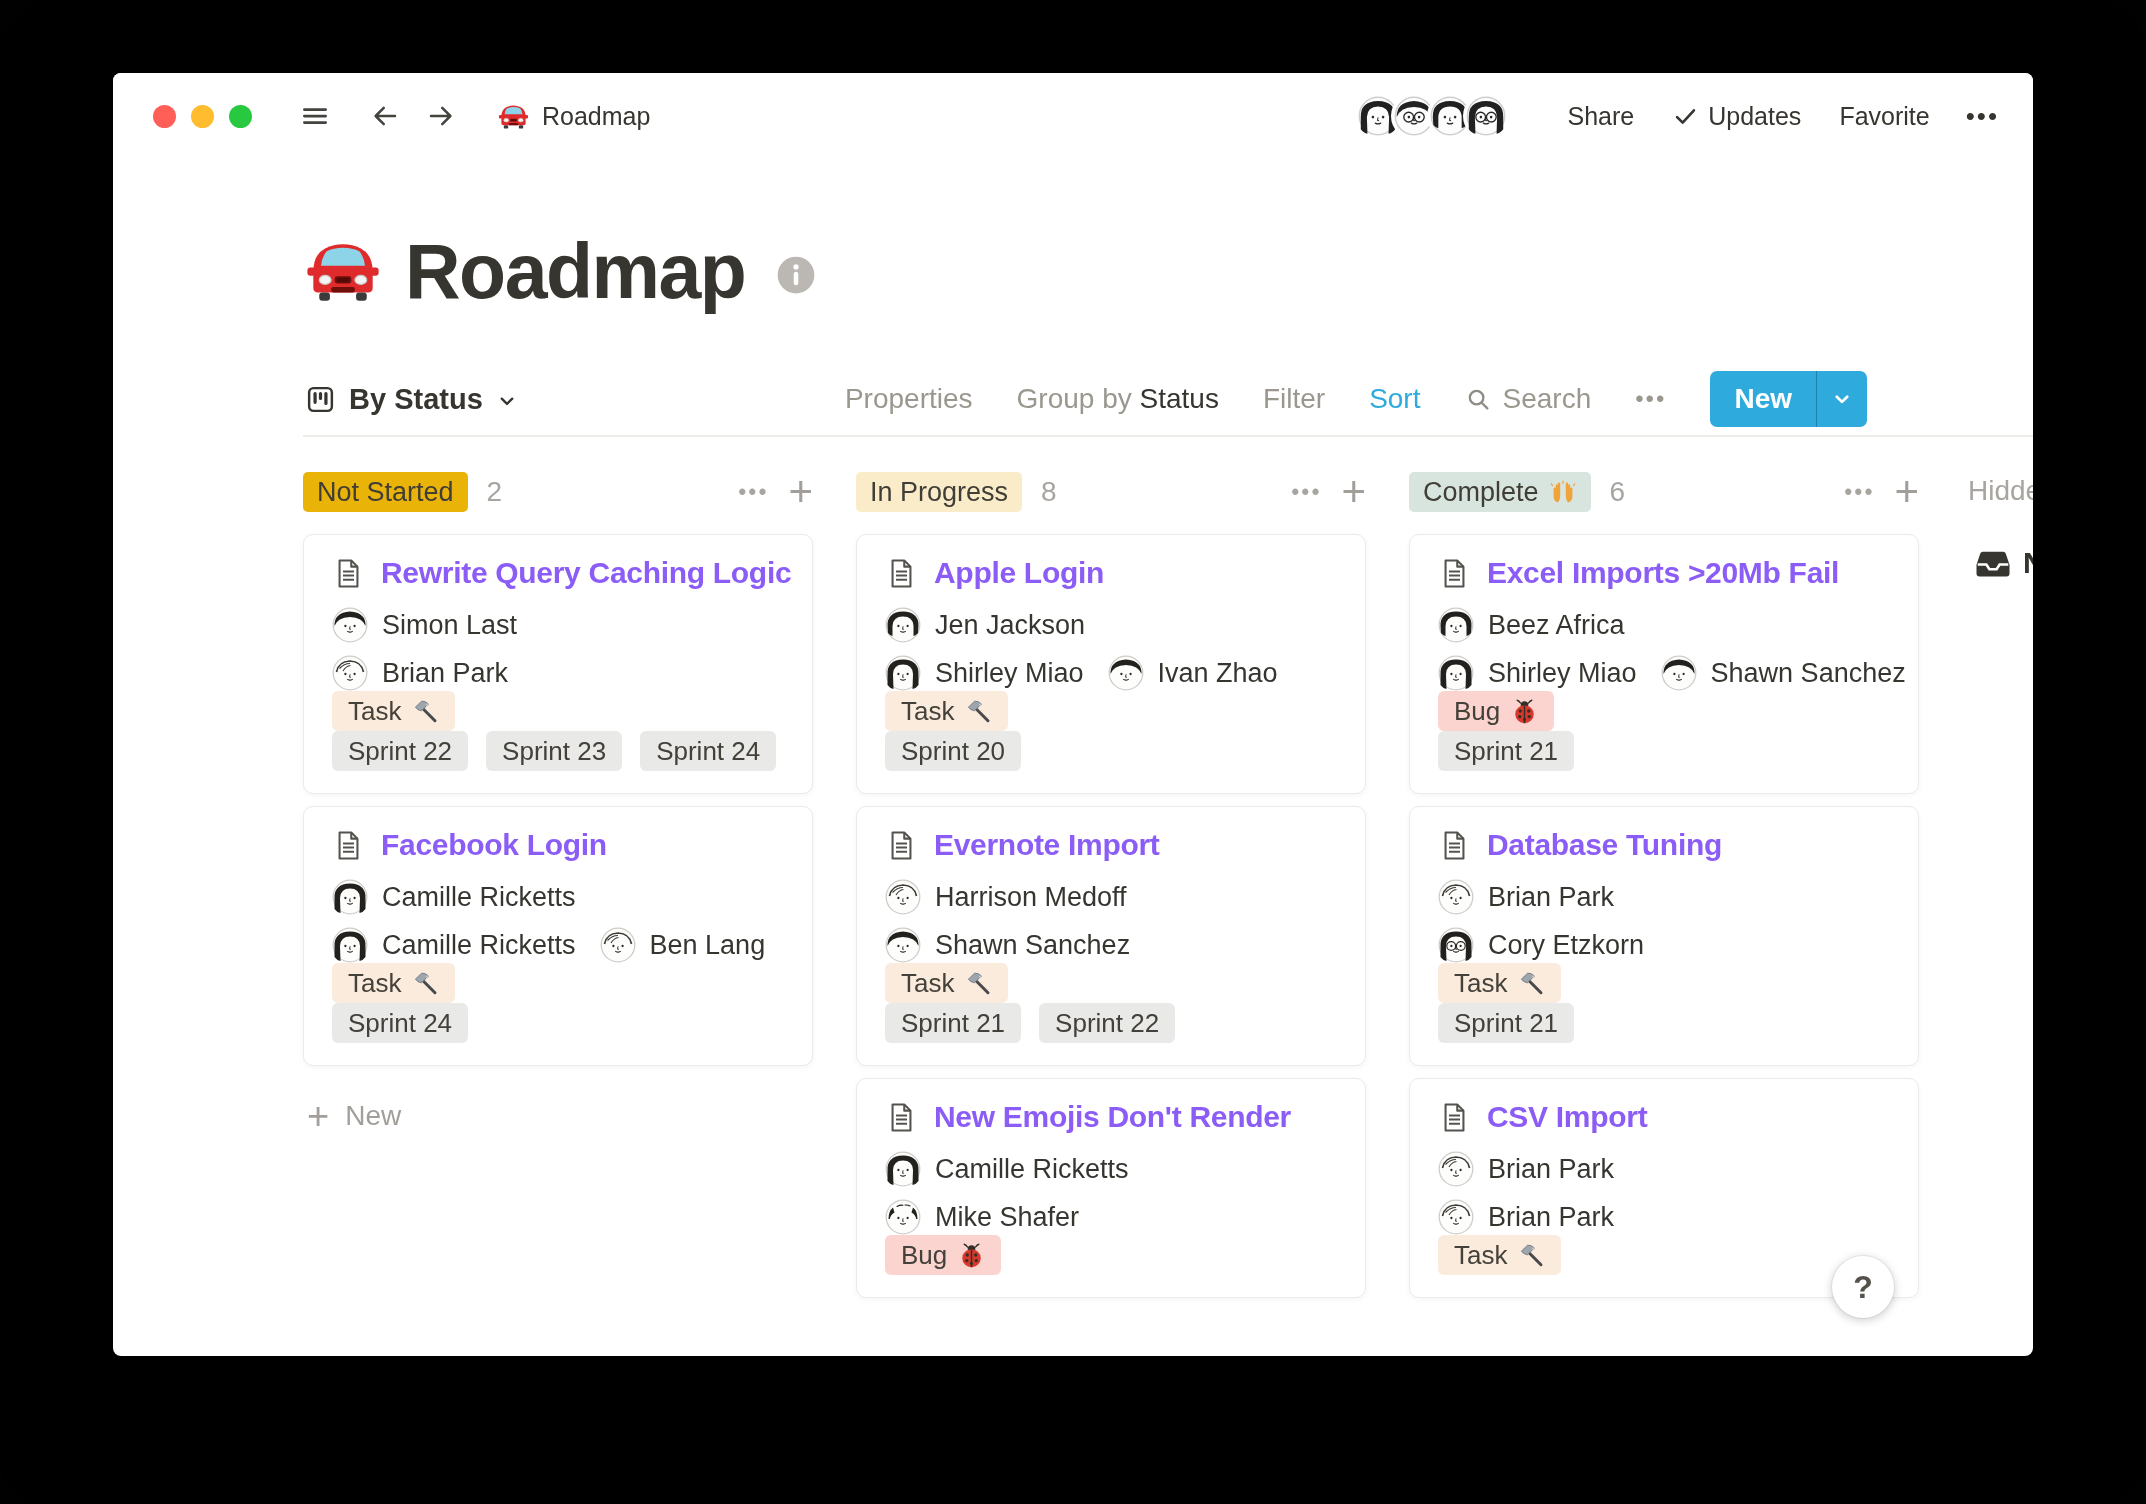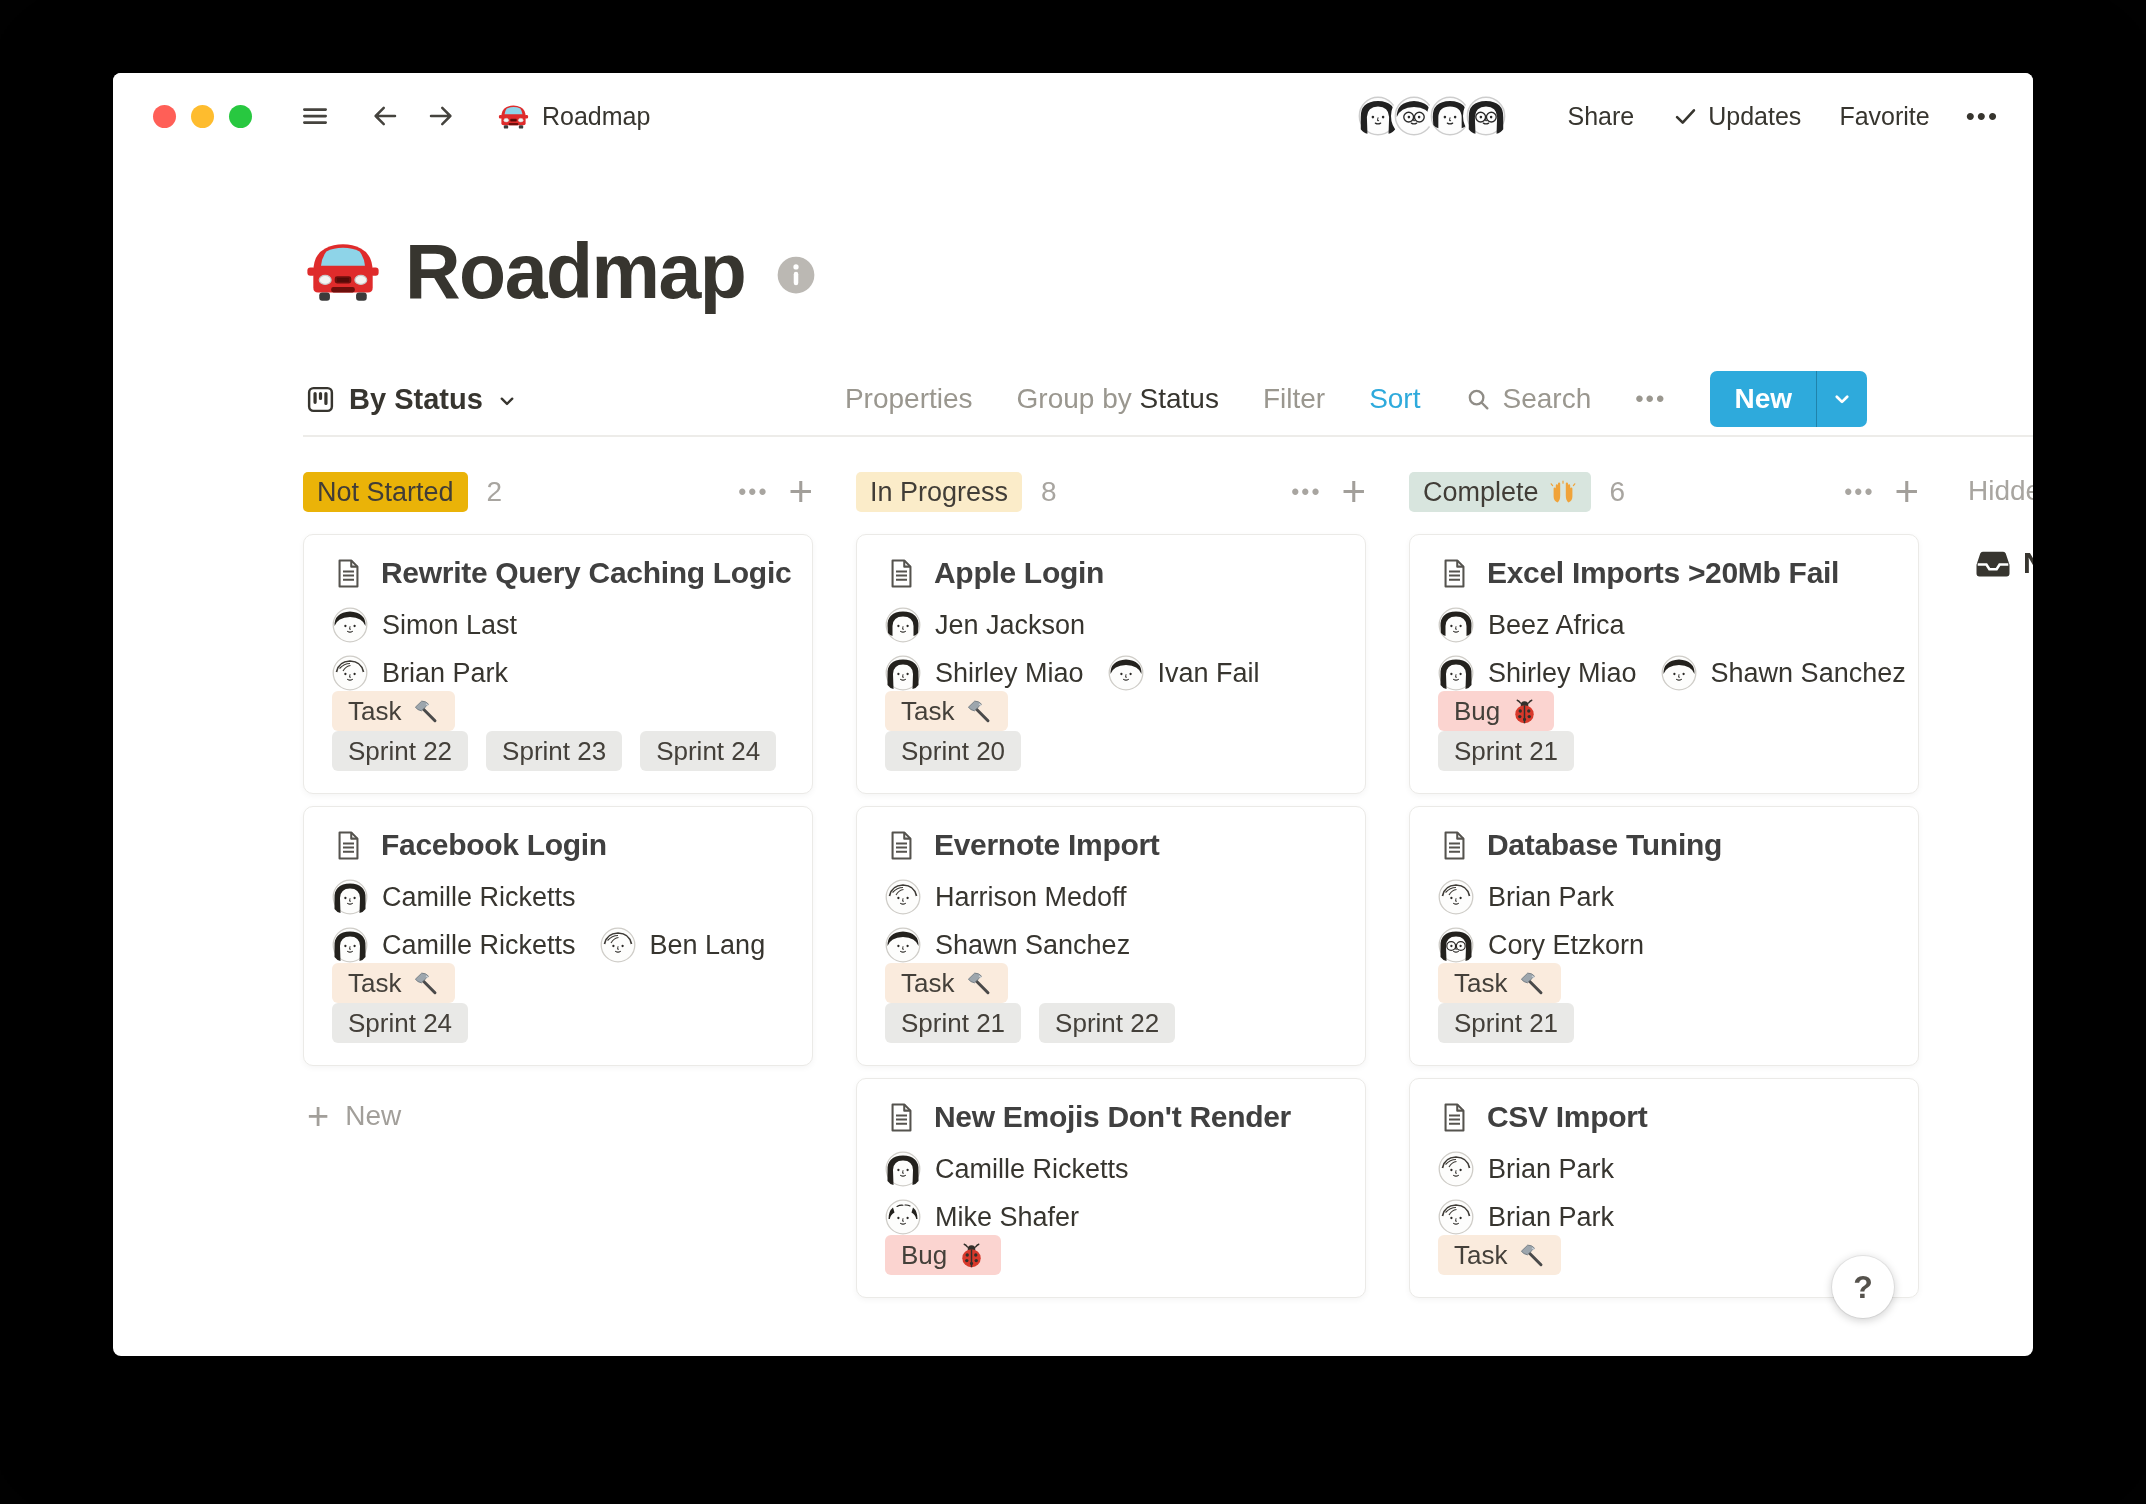--- a/index.html
+++ b/index.html
@@ -81,21 +81,21 @@
   .col-count{margin-left:19px;font-size:28px;color:#A8A5A0;}
   .col-more{margin-left:auto;font-size:23px;letter-spacing:2px;color:#A8A5A0;}
   .col-add{margin-left:20px;font-size:42px;font-weight:400;line-height:38px;color:#A29F9A;}
   .card{
     background:#fff;border:1px solid #EBEAE7;border-radius:10px;
     box-shadow:0 2px 6px rgba(15,15,15,0.045);
     padding:20px 28px 22px;margin-bottom:12px;overflow:hidden;box-sizing:border-box;
   }
   .card-title-row{display:flex;align-items:center;gap:16px;height:36px;}
   .doc-ic{width:33px;height:33px;flex:none;}
-  .card-title{font-size:30px;font-weight:700;color:#404040;letter-spacing:-0.3px;white-space:nowrap;}
+  .card-title{font-size:30px;font-weight:700;color:#8b5cf6;letter-spacing:-0.3px;white-space:nowrap;}
   .card-body > .prow:first-child{margin-top:16px;}
   .prow{display:flex;align-items:flex-end;gap:24px;margin-top:12px;white-space:nowrap;}
   .person{display:flex;align-items:center;gap:14px;font-size:27px;color:#37352F;}
   .avatar{width:36px;height:36px;flex:none;}
   .avatar svg{width:100%;height:100%;display:block;}
   .tag-row{display:flex;gap:18px;margin-top:0;}
   .tag{display:inline-flex;align-items:center;gap:11px;height:40px;padding:0 16px;border-radius:6px;font-size:26px;color:#44403A;white-space:nowrap;}
   .tag .tic{width:27px;height:27px;}
   .tag.sprint{background:#E9E9E7;}
   .col-new{display:flex;align-items:center;gap:16px;margin-top:30px;height:40px;color:#A29F9A;font-size:28px;padding-left:4px;}
@@ -500,21 +500,21 @@
     <span class="avatar">
                     <svg viewBox="0 0 36 36">
                       <circle cx="18" cy="18" r="16.8" fill="#FDFDFC" stroke="#CFCDC8" stroke-width="1.3"></circle>
                       <path d="M2.5 19 Q2 5.5 18 4.5 Q34 5.5 33.5 19 Q30.5 10.5 18 10 Q5.5 10.5 2.5 19 Z" fill="#23211D"></path>
                       <circle cx="13.4" cy="19" r="1.15" fill="#2B2926"></circle>
                       <circle cx="22.6" cy="19" r="1.15" fill="#2B2926"></circle>
                       <path d="M15.6 24.4 q2.4 1.5 4.8 0" stroke="#2B2926" stroke-width="1.1" fill="none" stroke-linecap="round"></path>
                       <path d="M18 19.6 l-0.5 2.6 h1.1" stroke="#2B2926" stroke-width="0.9" fill="none" stroke-linecap="round" stroke-linejoin="round"></path>
                     </svg>
                   </span>
-    <span class="pname">Ivan Fail</span>
+    <span class="pname">Ivan Zhao</span>
   </span>
               </div>
               <div class="tag-row">
                 <span class="tag" style="background: rgb(250, 235, 221);">
                   <span>Task</span>
                   <span class="tb-ic tic">
                     <svg viewBox="0 0 24 24">
                       <path d="M9.8 9.6 L20.4 20.2" stroke="#4A4A4A" stroke-width="2.7" stroke-linecap="round"></path>
                       <path d="M3 8.2 L8.6 2.8 Q12.2 2.6 14.6 5.4 L12.8 7.2 L8.4 11.4 Q5 10.8 3 8.2 Z" fill="#9DA6AD" stroke="#6E7880" stroke-width="0.8"></path>
                       <path d="M12.6 5.2 L14.2 6.8" stroke="#CBD1D6" stroke-width="1.3"></path>

